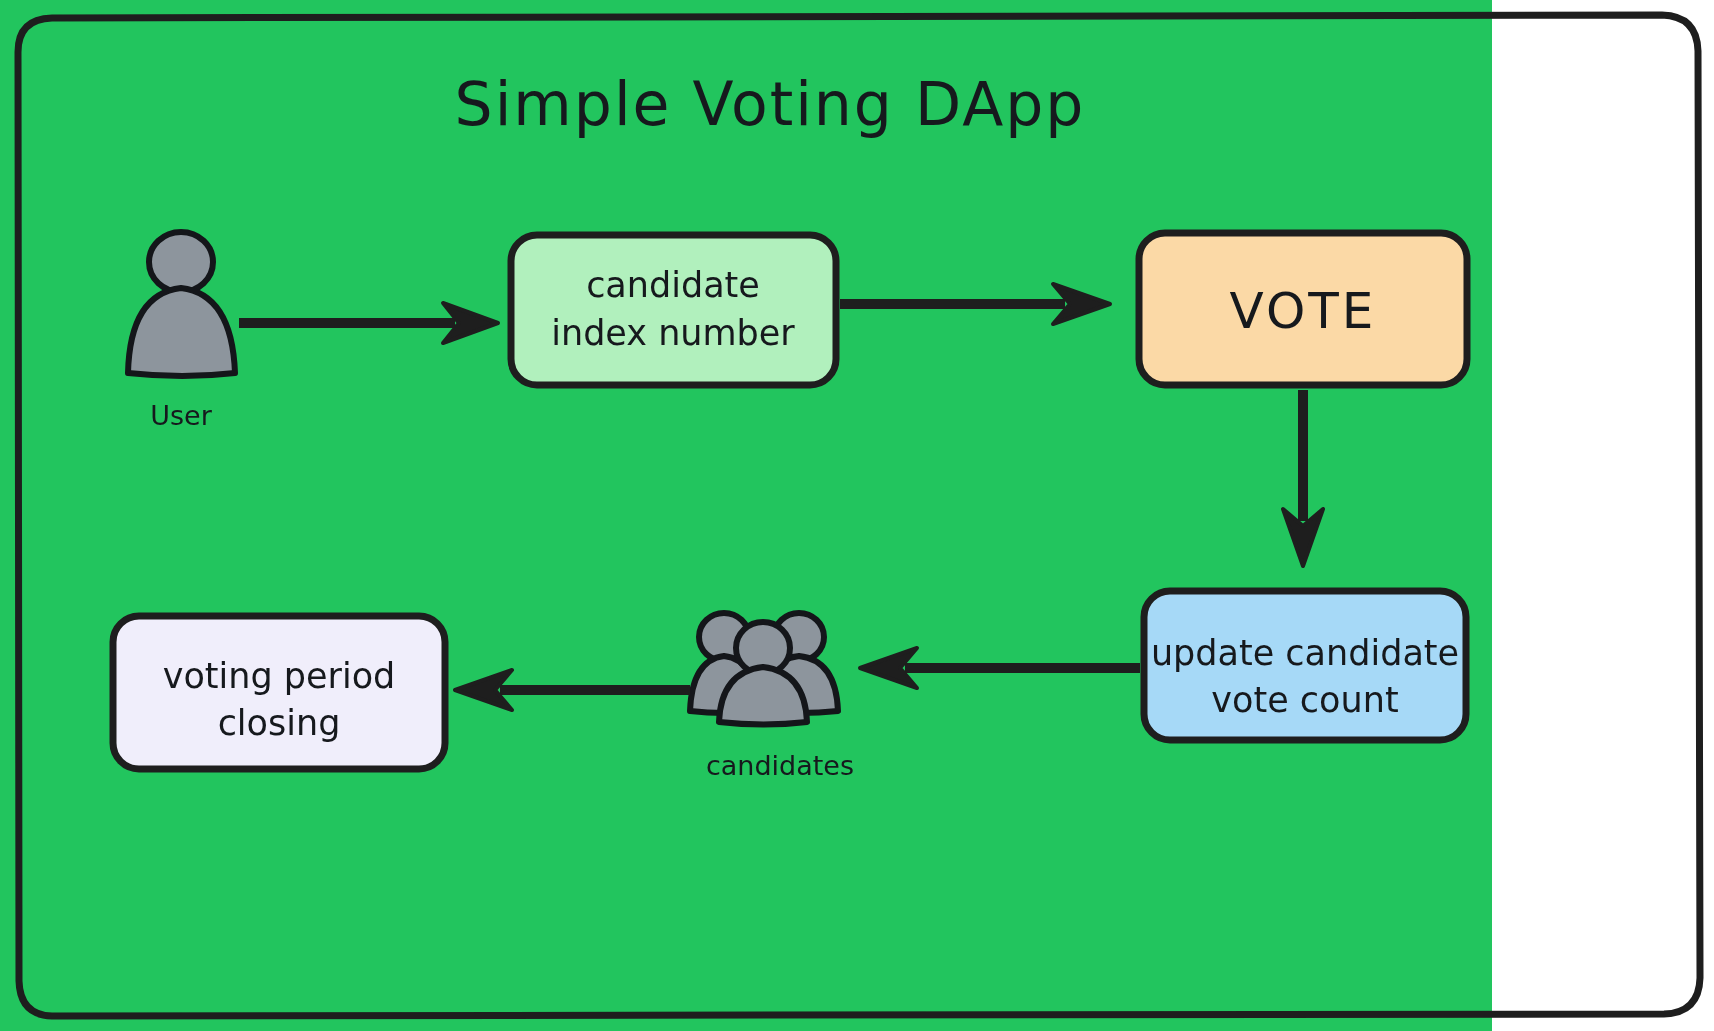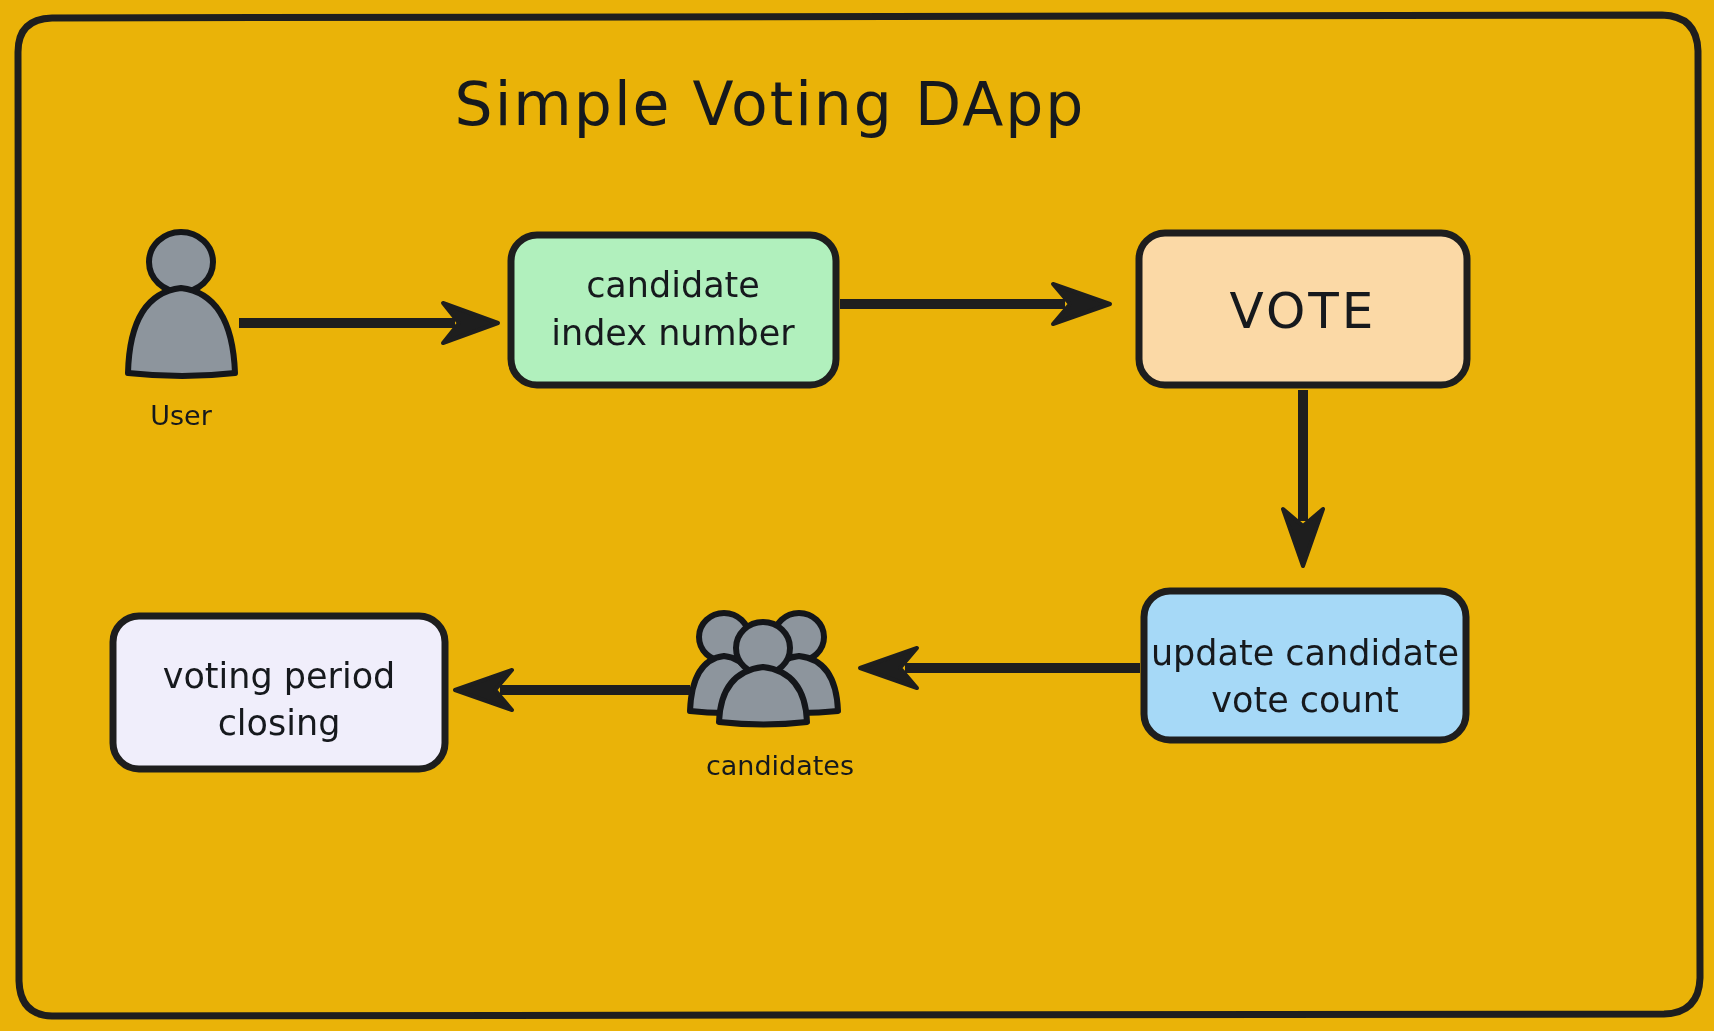--- a/index.html
+++ b/index.html
@@ -8,23 +8,23 @@
     background: #ffffff;
   }
   body {
     width: 1714px;
     height: 1031px;
     font-family: "DejaVu Sans", sans-serif;
     overflow: hidden;
   }
   #canvas {
     position: relative;
-    width: 1714px;
+    width: 1492px;
     height: 1031px;
-    background: #eab308;
+    background: #22c55e;
   }
   svg#diagram {
     position: absolute;
     top: 0;
     left: 0;
     width: 1714px;
     height: 1031px;
   }
   .hand-text {
     font-family: "DejaVu Sans", sans-serif;

